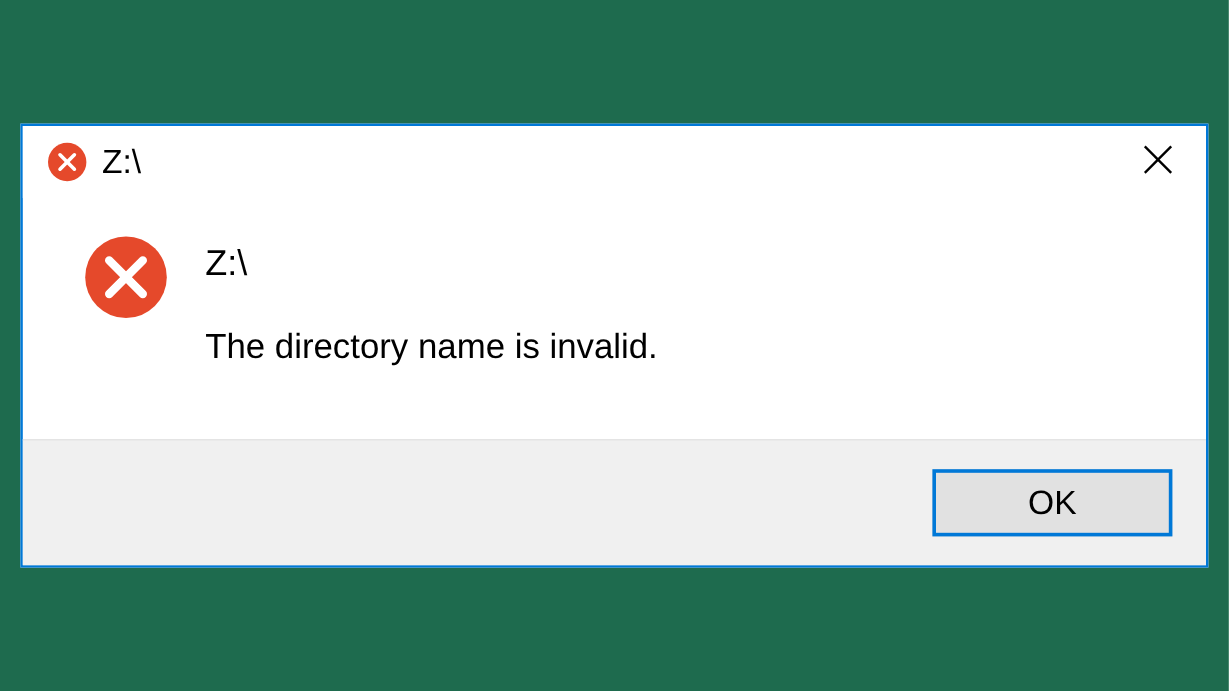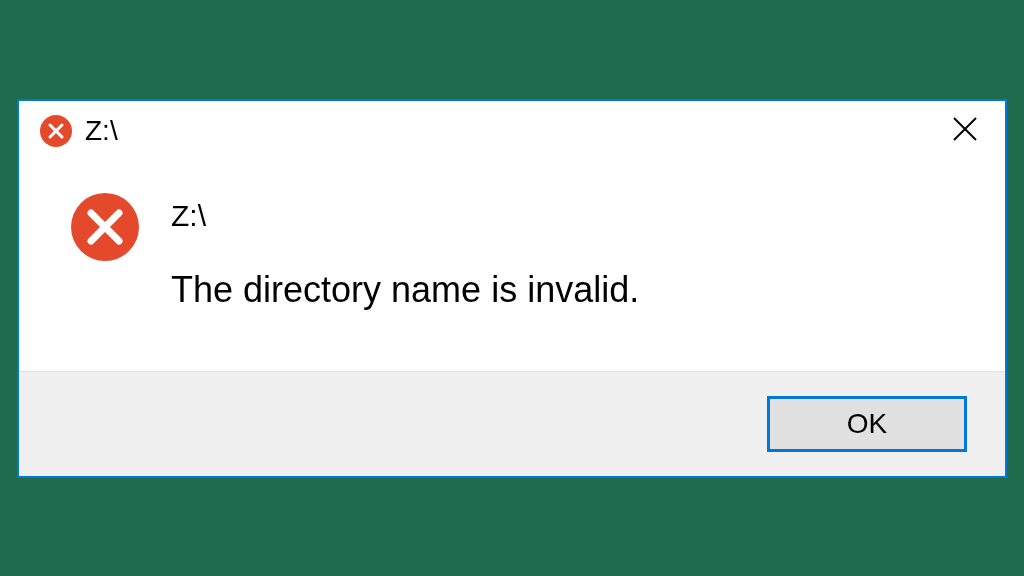--- a/index.html
+++ b/index.html
@@ -66,29 +66,29 @@
       display: flex;
       flex-direction: column;
       gap: 36px;
       padding-top: 8px;
     }
     .heading {
       font-size: 30px;
       color: #000;
     }
     .message {
-      font-size: 36px;
+      font-size: 29px;
       color: #000;
     }
     .footer {
       background: #f0f0f0;
       border-top: 1px solid #e0e0e0;
       display: flex;
       justify-content: flex-end;
-      padding: 24px 38px;
+      padding: 24px 28px;
     }
     .ok-button {
       width: 200px;
       height: 56px;
       background: #e1e1e1;
       border: 3px solid #0078d7;
       font-size: 28px;
       color: #000;
       cursor: pointer;
       display: flex;

